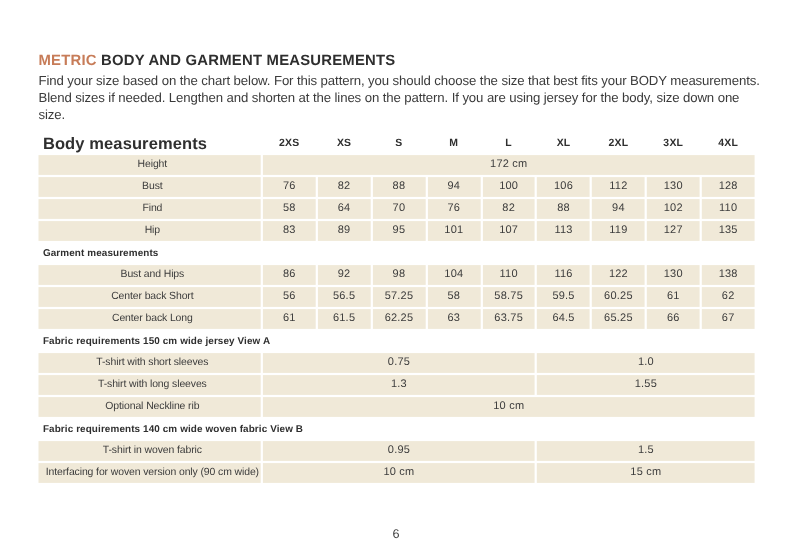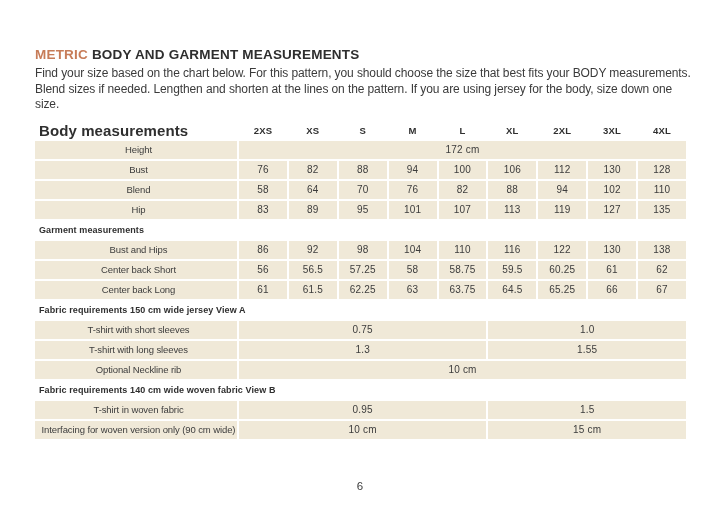--- a/index.html
+++ b/index.html
@@ -136,21 +136,21 @@
           <td class="cell val">82</td>
           <td class="cell val">88</td>
           <td class="cell val">94</td>
           <td class="cell val">100</td>
           <td class="cell val">106</td>
           <td class="cell val">112</td>
           <td class="cell val">130</td>
           <td class="cell val">128</td>
         </tr>
         <tr>
-          <td class="cell label">Blend</td>
+          <td class="cell label">Find</td>
           <td class="cell val">58</td>
           <td class="cell val">64</td>
           <td class="cell val">70</td>
           <td class="cell val">76</td>
           <td class="cell val">82</td>
           <td class="cell val">88</td>
           <td class="cell val">94</td>
           <td class="cell val">102</td>
           <td class="cell val">110</td>
         </tr>

